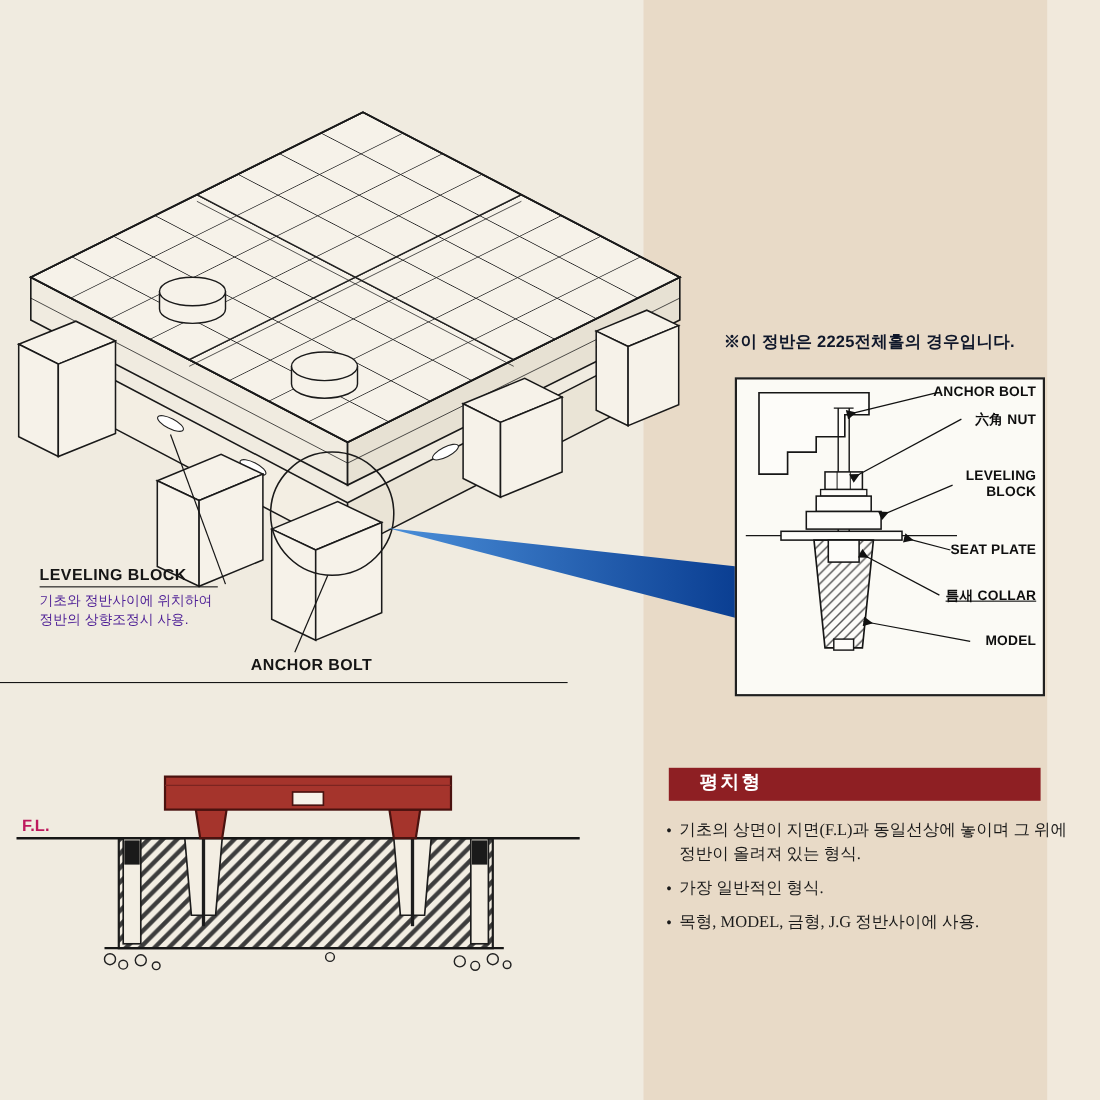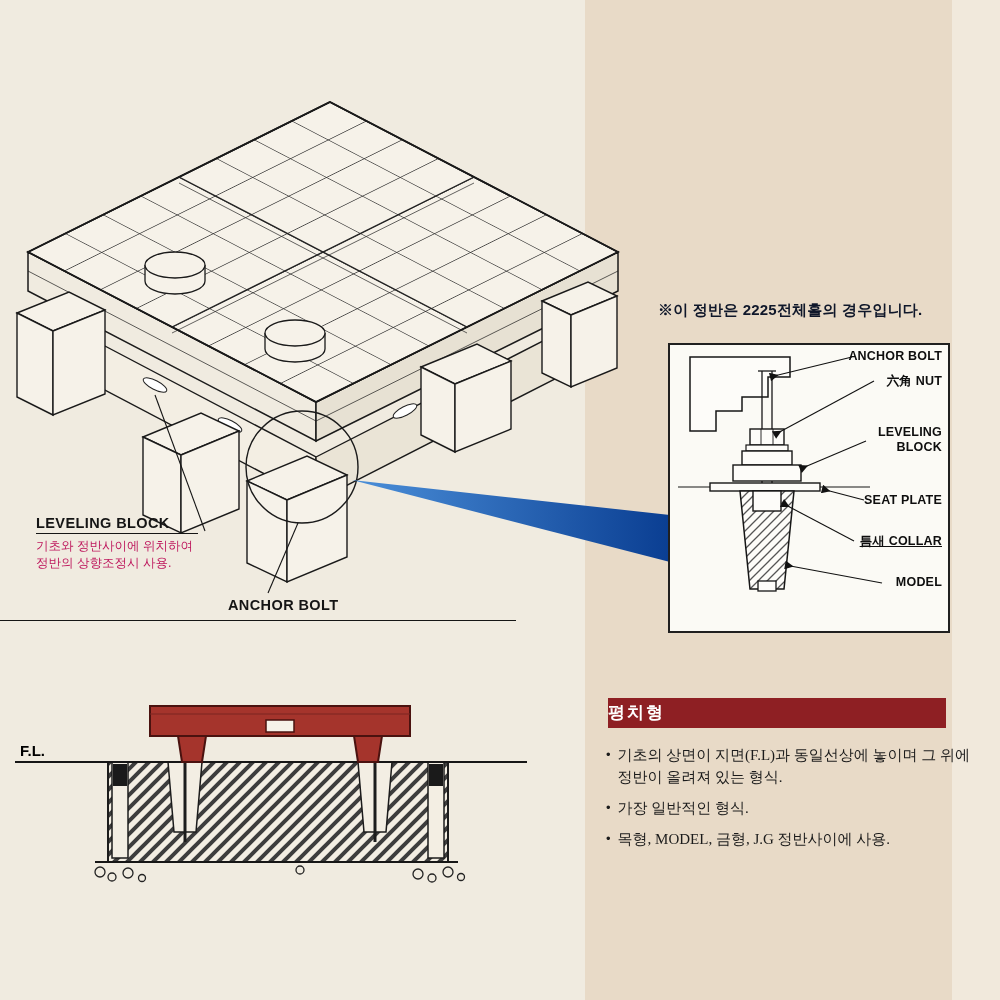--- a/index.html
+++ b/index.html
@@ -10,42 +10,42 @@
   .right-panel{left:585px;top:0;width:415px;height:1000px;background:#e8dac7;}
   .edge-strip{left:952px;top:0;width:48px;height:1000px;background:#f1e9dc;}
   
   .note{left:658px;top:301px;width:300px;font-weight:bold;font-size:15px;
         color:#0f172a;letter-spacing:0.2px;}
   
   .callout{color:#151515;}
   .callout .title{font-weight:bold;font-size:14.5px;letter-spacing:0.4px;
                   border-bottom:1.5px solid #151515;display:inline-block;
                   padding:0 28px 2px 0;}
-  .callout .desc{font-size:12.5px;line-height:17px;color:#be185d;margin-top:4px;}
+  .callout .desc{font-size:12.5px;line-height:17px;color:#4c1d95;margin-top:4px;}
   .callout-leveling{left:36px;top:514px;}
   .callout-anchor{left:228px;top:596px;}
   .callout-anchor .title{border-bottom:none;}
   .long-rule{left:0;top:620px;width:516px;height:0;border-top:1.6px solid #151515;}
   
   .detail-box{left:668px;top:343px;width:282px;height:290px;background:#fbfaf5;
               border:2px solid #202020;box-sizing:border-box;}
   .dlabel{position:absolute;font-weight:bold;font-size:12.5px;color:#0e0e0e;
           text-align:right;letter-spacing:0.2px;}
   .dl-anchor{right:6px;top:4px;}
   .dl-nut{right:6px;top:28px;}
   .dl-leveling{right:6px;top:80px;width:76px;line-height:15px;}
   .dl-seat{right:6px;top:148px;}
   .dl-collar{right:6px;top:188px;text-decoration:underline;}
   .dl-mortar{right:6px;top:230px;}
   
-  .fl-label{left:20px;top:742px;font-weight:bold;font-size:15px;color:#000000;}
+  .fl-label{left:20px;top:742px;font-weight:bold;font-size:15px;color:#be185d;}
   
   .info-header{left:608px;top:698px;width:338px;height:30px;background:#8e1f23;
                color:#ffffff;font-weight:bold;font-size:17px;line-height:30px;
-               padding-left:0;box-sizing:border-box;letter-spacing:2px;}
+               padding-left:28px;box-sizing:border-box;letter-spacing:2px;font-family:Liberation Mono, monospace;}
   .bullets{left:606px;top:744px;width:372px;font-family:"Liberation Serif",serif;
            font-size:15px;color:#1b1b1b;}
   .bullet{display:flex;gap:7px;margin-bottom:9px;line-height:22px;}
   .bullet .dot{flex:0 0 auto;font-family:"Liberation Sans",sans-serif;
                font-size:13px;line-height:22px;}
   svg{display:block;}
 </style>
 </head>
 <body>
 

